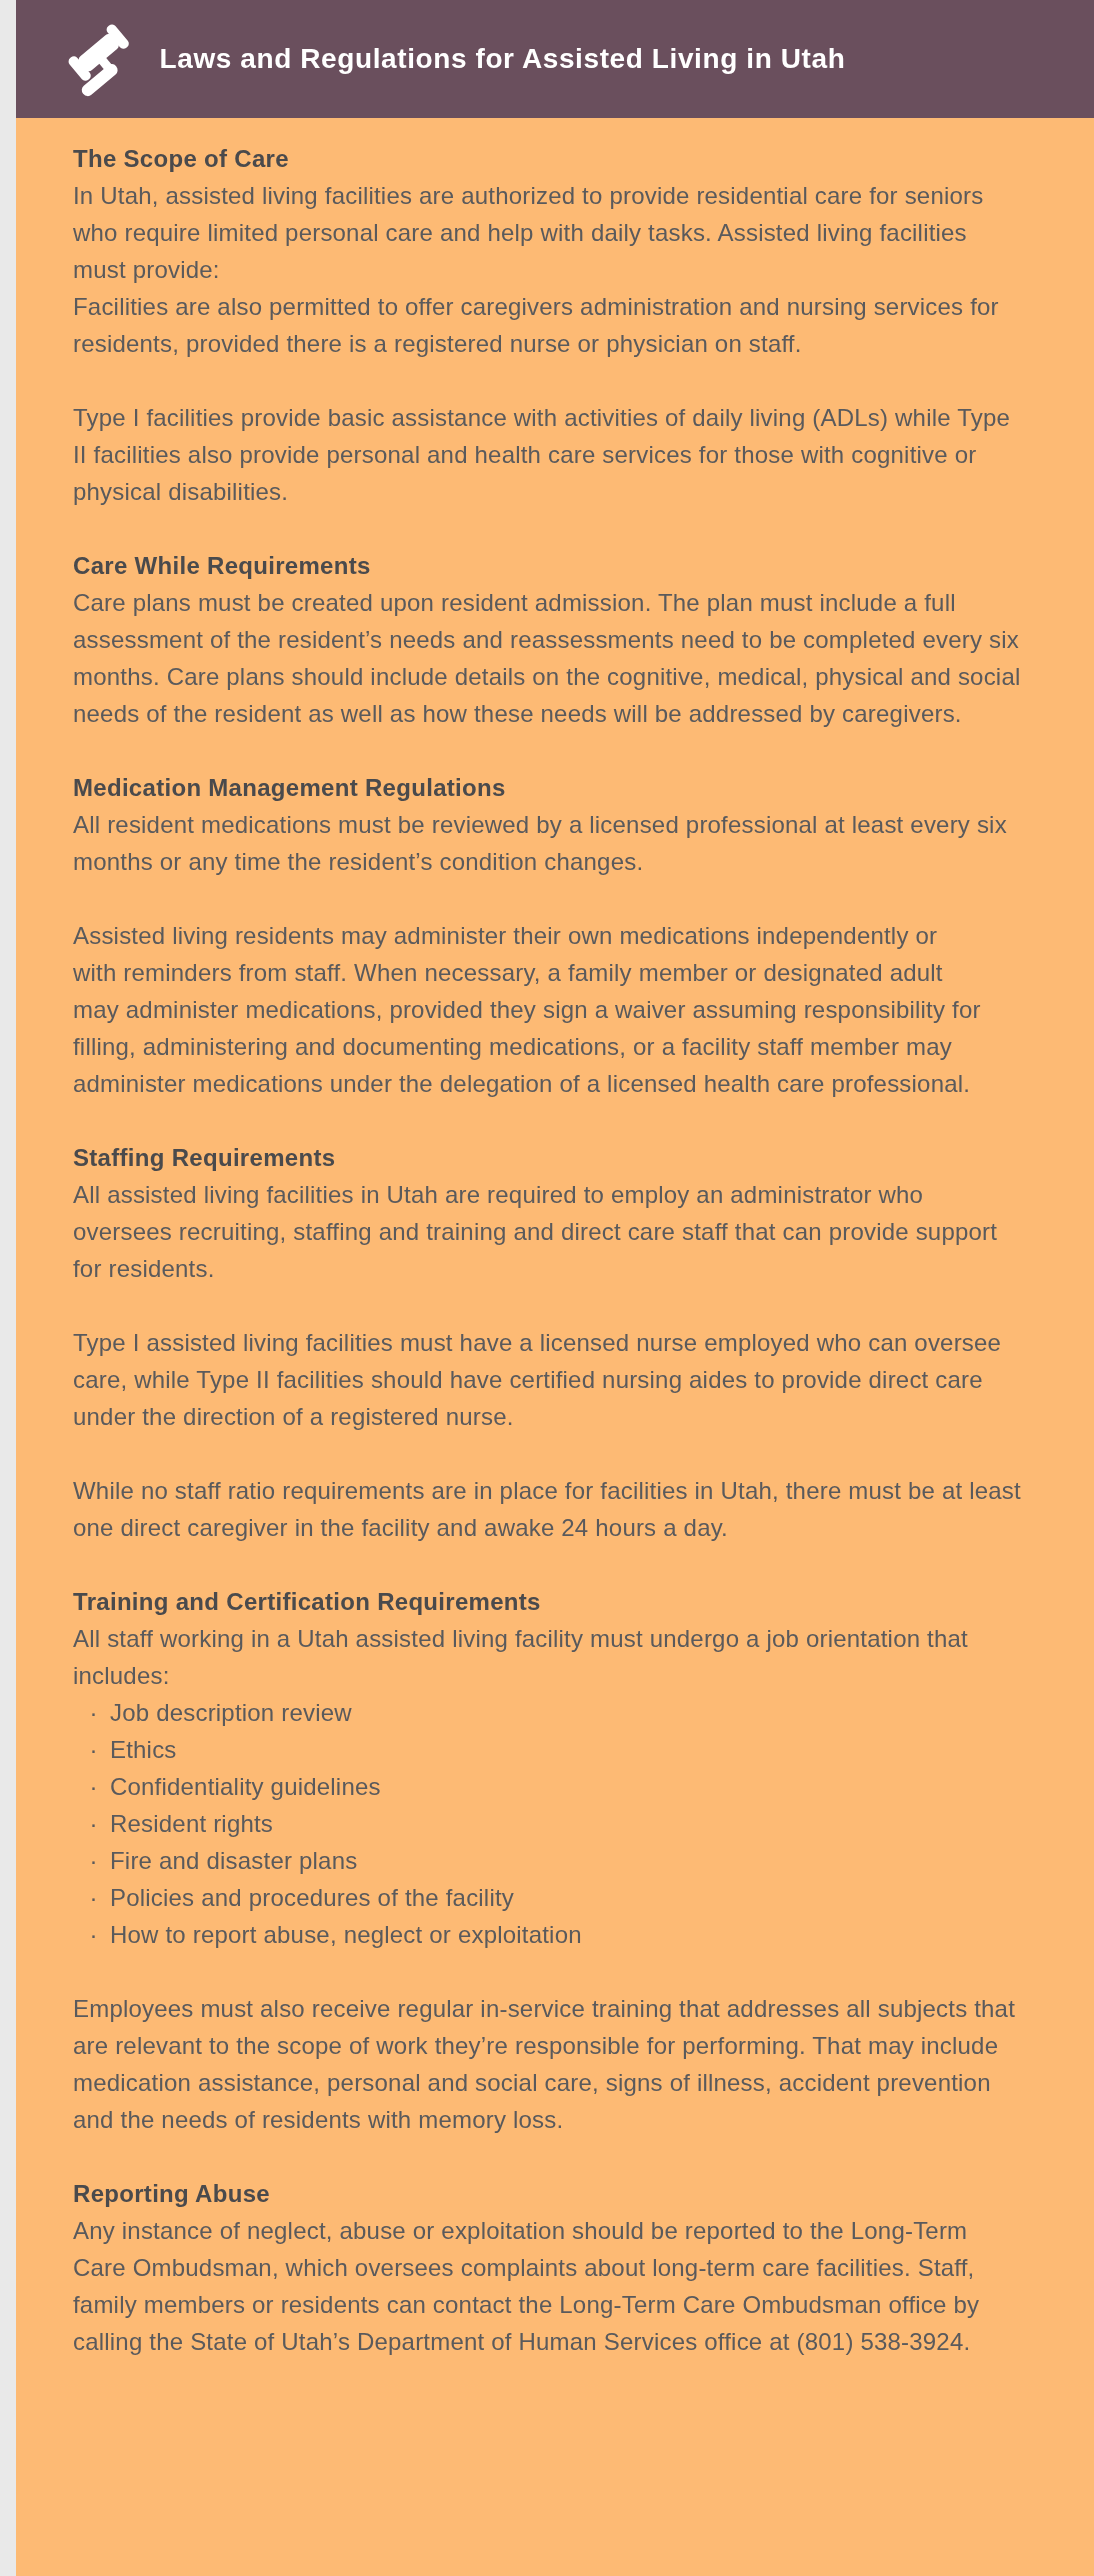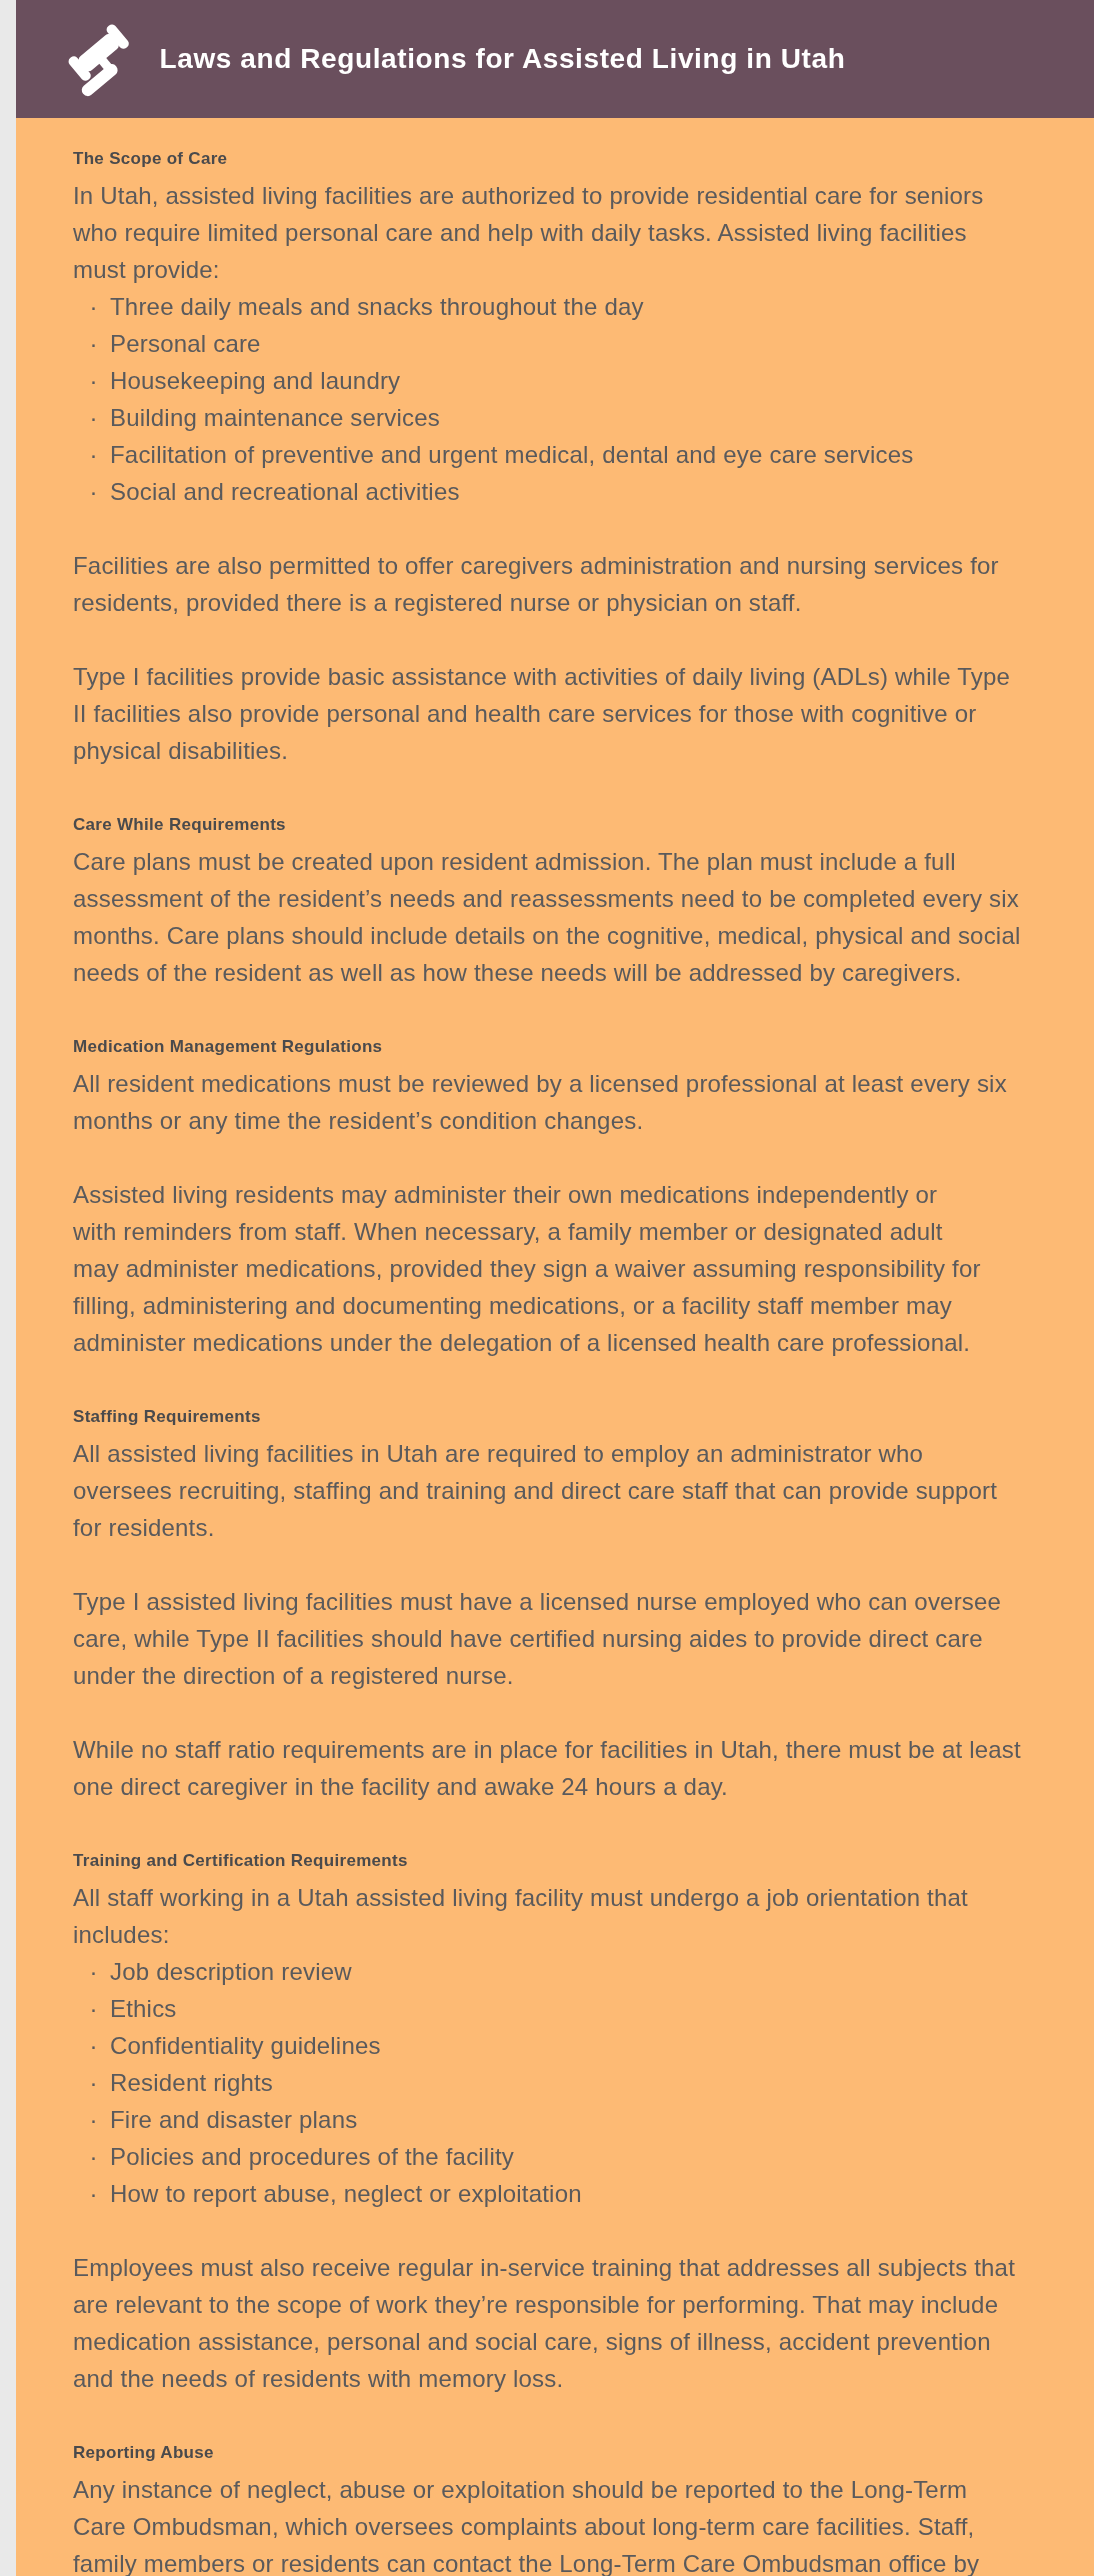--- a/index.html
+++ b/index.html
@@ -31,21 +31,21 @@
     font-size:28px;
     font-weight:bold;
     letter-spacing:0.6px;
   }
   .content{
     padding:22px 55px 0 57px;
     box-sizing:border-box;
   }
   .content h2{
     margin:0;
-    font-size:17px;
+    font-size:24px;
     font-weight:bold;
     color:#4A4A4C;
     line-height:37px;
     letter-spacing:0.3px;
   }
   .content p{
     margin:0 0 37px 0;
     font-size:24px;
     line-height:37px;
     color:#5A5A5C;
@@ -76,26 +76,20 @@
     <h1>Laws and Regulations for Assisted Living in Utah</h1>
   </div>
 
   <div class="content">
 
     <section>
       <h2>The Scope of Care</h2>
       <p class="tight">In Utah, assisted living facilities are authorized to provide residential care for seniors
 who require limited personal care and help with daily tasks. Assisted living facilities
 must provide:</p>
-      <p class="bullets">· Three daily meals and snacks throughout the day
-· Personal care
-· Housekeeping and laundry
-· Building maintenance services
-· Facilitation of preventive and urgent medical, dental and eye care services
-· Social and recreational activities</p>
       <p>Facilities are also permitted to offer caregivers administration and nursing services for
 residents, provided there is a registered nurse or physician on staff.</p>
       <p>Type I facilities provide basic assistance with activities of daily living (ADLs) while Type
 II facilities also provide personal and health care services for those with cognitive or
 physical disabilities.</p>
     </section>
 
     <section>
       <h2>Care While Requirements</h2>
       <p>Care plans must be created upon resident admission. The plan must include a full

